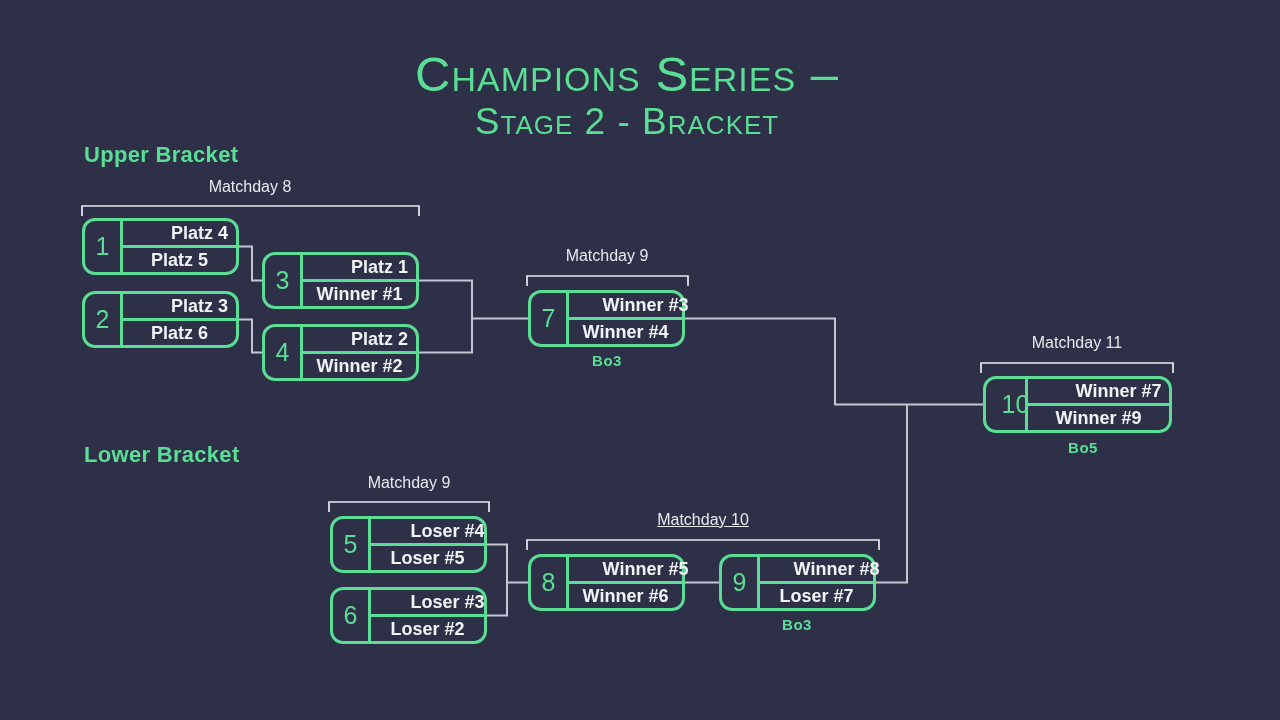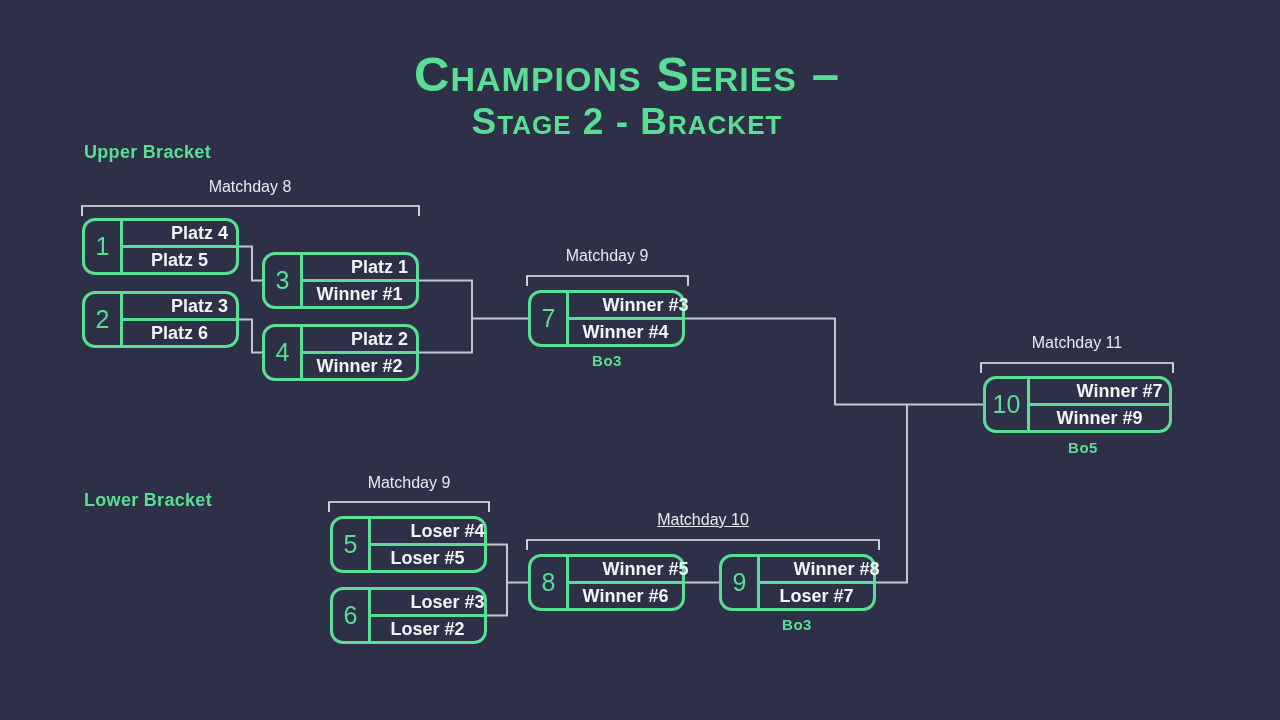--- a/index.html
+++ b/index.html
@@ -14,49 +14,49 @@
   body{
     background:var(--background);
     font-family:"Liberation Sans","DejaVu Sans",sans-serif;
     position:relative;
   }
   .stage{position:absolute;top:0;left:0;width:1280px;height:720px;}
 
   .title-block{
     position:absolute;top:46px;left:0;width:1254px;
     text-align:center;color:var(--accent-green);
-    font-variant:small-caps;font-weight:bold;letter-spacing:1px;
+    font-variant:small-caps;font-weight:normal;letter-spacing:1px;
   }
   .title-line1{font-size:49px;line-height:1.15;}
   .title-line2{font-size:37px;line-height:1.1;}
 
   .section-header{
     position:absolute;color:var(--accent-green);
-    font-size:18px;font-weight:bold;letter-spacing:.3px;
+    font-size:22px;font-weight:bold;letter-spacing:.3px;
   }
 
   .md-label{
     position:absolute;transform:translateX(-50%);
     color:var(--ruler-white);font-size:16px;white-space:nowrap;
   }
 
   .match{
     position:absolute;display:flex;
     border:3px solid var(--accent-green);
     border-radius:13px;
     width:157px;height:57px;
   }
   .match .num{
     width:38px;flex:0 0 auto;
     display:flex;align-items:center;justify-content:center;
     border-right:3px solid var(--accent-green);
     color:var(--accent-green);font-size:25px;font-weight:500;
   }
   .match.wide{width:189px;}
-  .match.wide .num{width:44px;}
+  .match.wide .num{width:22px;margin-left:20px;}
   .teams{flex:1;display:flex;flex-direction:column;min-width:0;}
   .team{
     flex:1;display:flex;align-items:center;justify-content:center;
     color:var(--text-white);font-size:18px;font-weight:bold;white-space:nowrap;
   }
   .team.top{border-bottom:3px solid var(--accent-green);padding-left:40px;}
 
   .bo-label{
     position:absolute;transform:translateX(-50%);
     color:var(--accent-green);font-size:15px;font-weight:bold;letter-spacing:.5px;
@@ -89,21 +89,21 @@
     <polyline class="conn" points="507,582.5 528,582.5"></polyline>
     <polyline class="conn" points="685,582.5 719,582.5"></polyline>
   </svg>
 
   <div class="title-block">
     <div class="title-line1">Champions Series –</div>
     <div class="title-line2">Stage 2 - Bracket</div>
   </div>
 
   <div class="section-header" style="left:84px;top:142px;">Upper Bracket</div>
-  <div class="section-header" style="left:84px;top:442px;margin-top:48px;">Lower Bracket</div>
+  <div class="section-header" style="left:84px;top:442px;">Lower Bracket</div>
 
   <div class="md-label" style="left:250px;top:178px;">Matchday 8</div>
   <div class="md-label" style="left:607px;top:247px;">Matchday 9</div>
   <div class="md-label" style="left:1077px;top:334px;">Matchday 11</div>
   <div class="md-label" style="left:409px;top:474px;">Matchday 9</div>
   <div class="md-label" style="left:703px;top:511px;text-decoration:underline;">Matchday 10</div>
 
   <div class="match" style="left:82px;top:218px;">
     <div class="num">1</div>
     <div class="teams">

